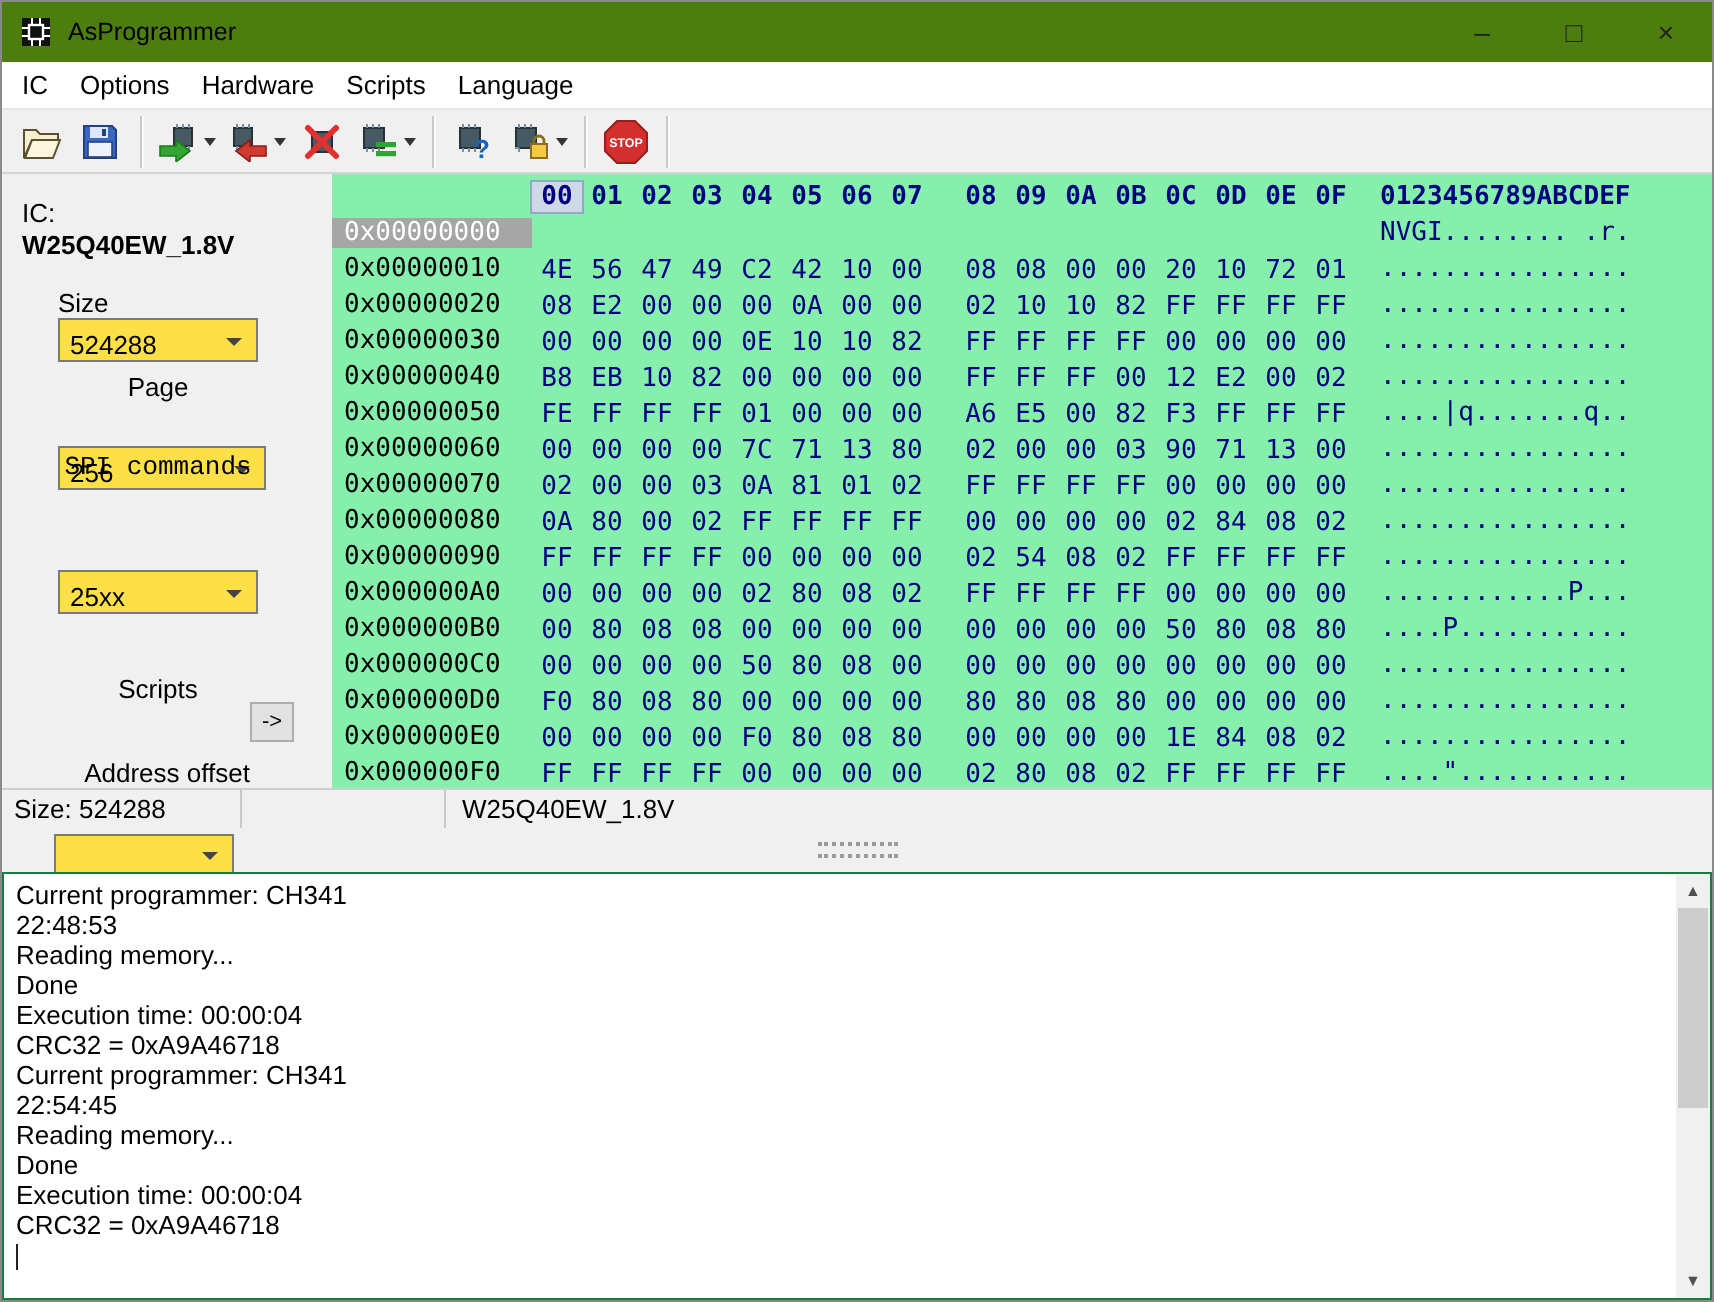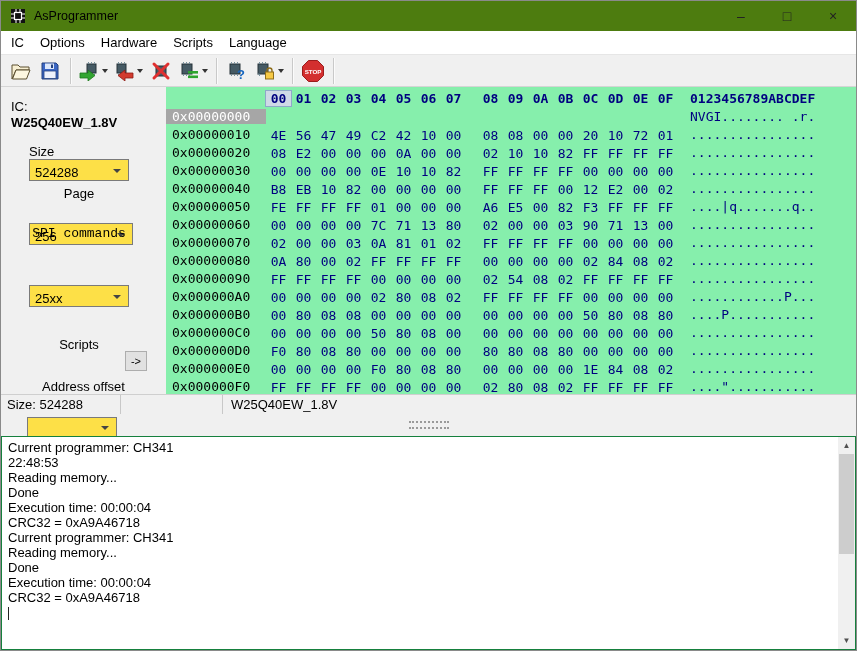--- a/index.html
+++ b/index.html
@@ -633,20 +633,21 @@
 
   <div class="logpanel">
     <div>
         <div class="log-line">Current programmer: CH341</div>
         <div class="log-line">22:48:53</div>
         <div class="log-line">Reading memory...</div>
         <div class="log-line">Done</div>
         <div class="log-line">Execution time: 00:00:04</div>
         <div class="log-line">CRC32 = 0xA9A46718</div>
         <div class="log-line">Current programmer: CH341</div>
+        <div class="log-line">22:54:45</div>
         <div class="log-line">Reading memory...</div>
         <div class="log-line">Done</div>
         <div class="log-line">Execution time: 00:00:04</div>
         <div class="log-line">CRC32 = 0xA9A46718</div>
       </div>
     <div class="log-line"><span class="caret"></span></div>
     <div class="scrollbar">
       <div class="sb-arrow">▲</div>
       <div class="sb-thumb"></div>
       <div class="sb-arrow down">▼</div>

